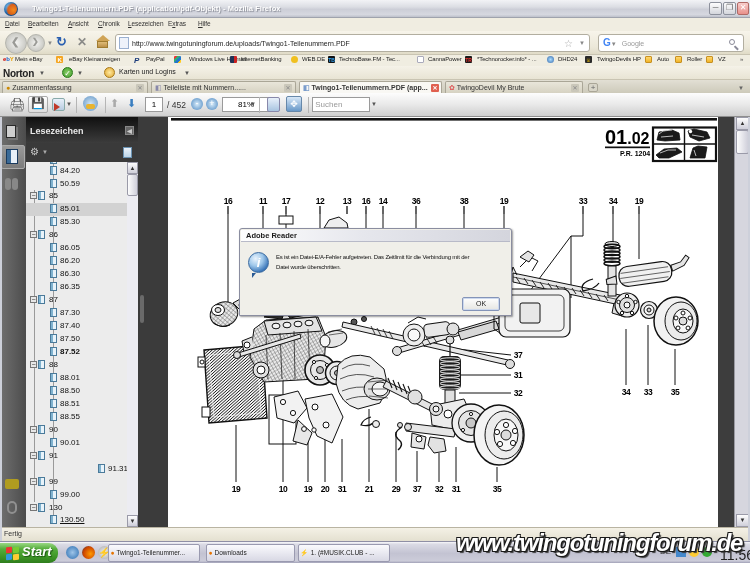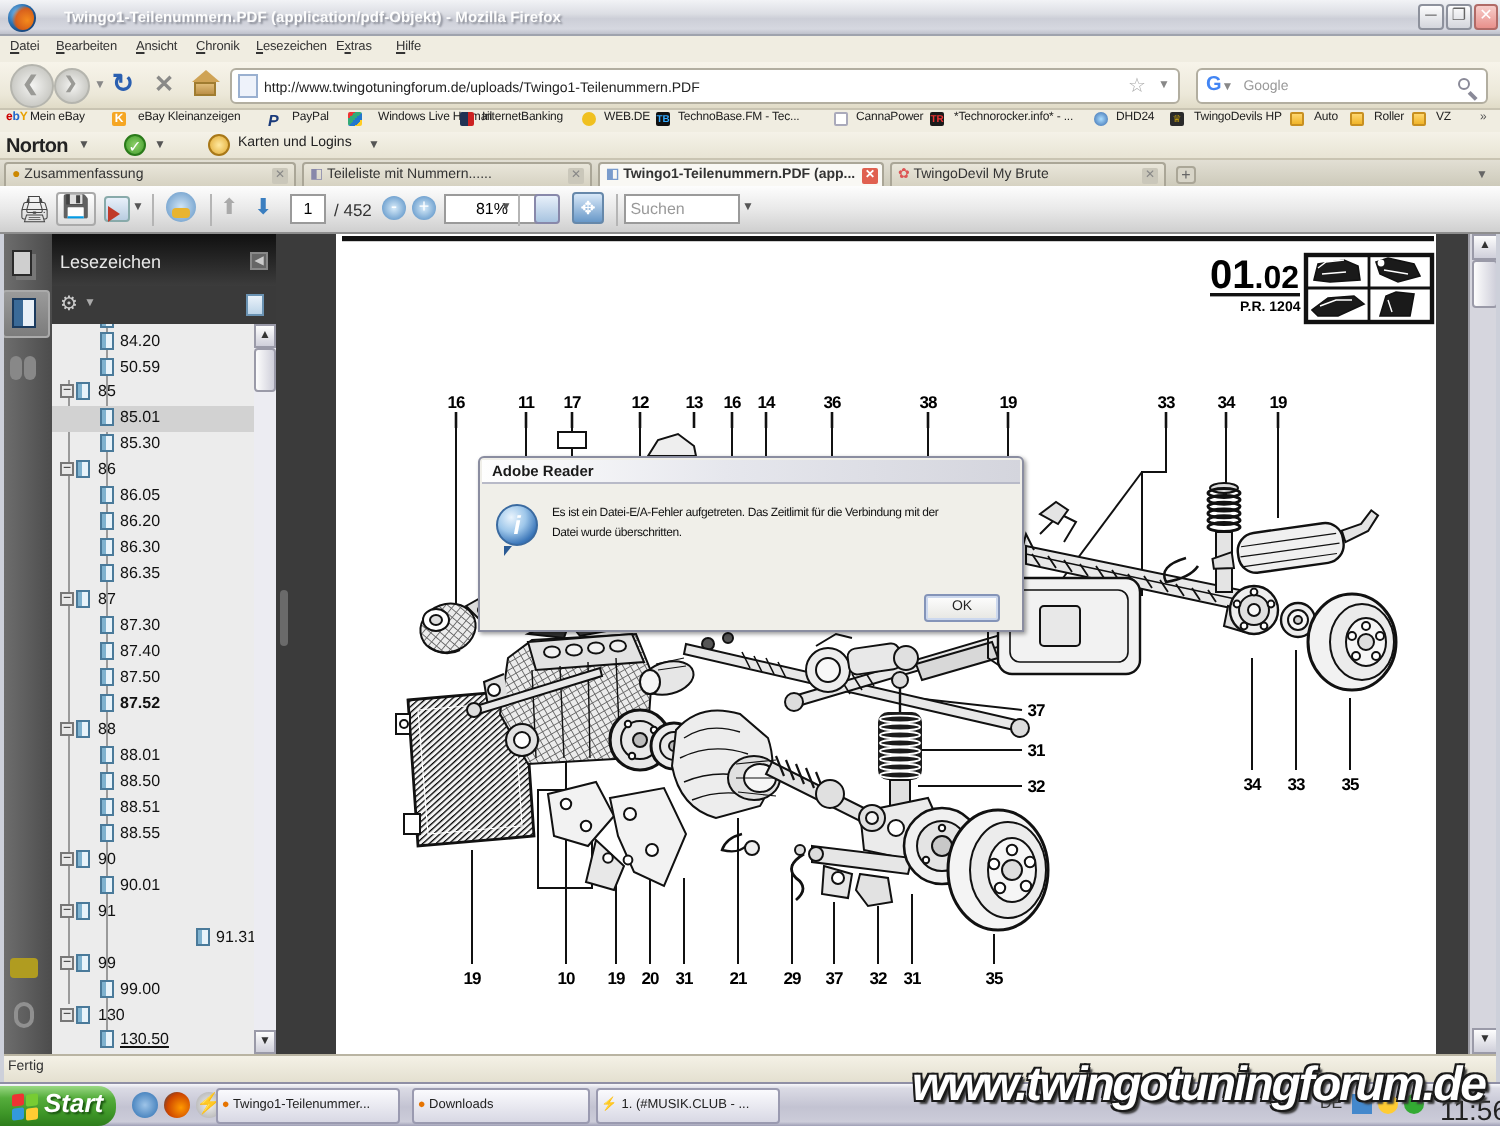--- a/index.html
+++ b/index.html
@@ -54,21 +54,21 @@
 
 #pdfbar { left:0; top:93px; width:750px; height:24px;
   background:linear-gradient(#fdfdfd,#e9e9e9 50%,#cfcfcf 100%); border-bottom:1px solid #8e8e8e; }
 .pbox { position:absolute; background:#fff; border:1px solid #9a9a9a; font-size:8px; }
 .psep { position:absolute; top:4px; width:1px; height:16px; background:#b5b5b5; }
 
 
 #main { left:0; top:117px; width:750px; height:410px; background:#3d3d3d; }
 #iconstrip { left:0; top:0; width:26px; height:410px; background:linear-gradient(90deg,#707070,#4c4c4c); }
 #panelheader { left:26px; top:0; width:112px; height:26px; background:linear-gradient(#101010,#3c3c3c);
-  color:#e8e8e8; font-size:9px; font-weight:normal; }
+  color:#e8e8e8; font-size:9px; font-weight:bold; }
 #paneltools { left:26px; top:26px; width:112px; height:19px; background:#3a3a3a; }
 #tree { left:26px; top:45px; width:101px; height:365px; background:#ececec; font-size:8px; color:#111; overflow:hidden; }
 #treescroll { left:127px; top:45px; width:11px; height:365px; background:#ececf2; }
 #splitter { left:138px; top:0; width:30px; height:410px; background:#3b3b3b; }
 #page { left:168px; top:0; width:550px; height:410px; background:#fff; }
 #vscroll { left:734px; top:0; width:14px; height:410px; background:#d6d6de; border-left:1px solid #9a9aa2; }
 
 
 #dialog { left:239px; top:111px; width:273px; height:88px; background:#f0efe9;
   border:1px solid #8a8da0; border-radius:3px 3px 0 0;

